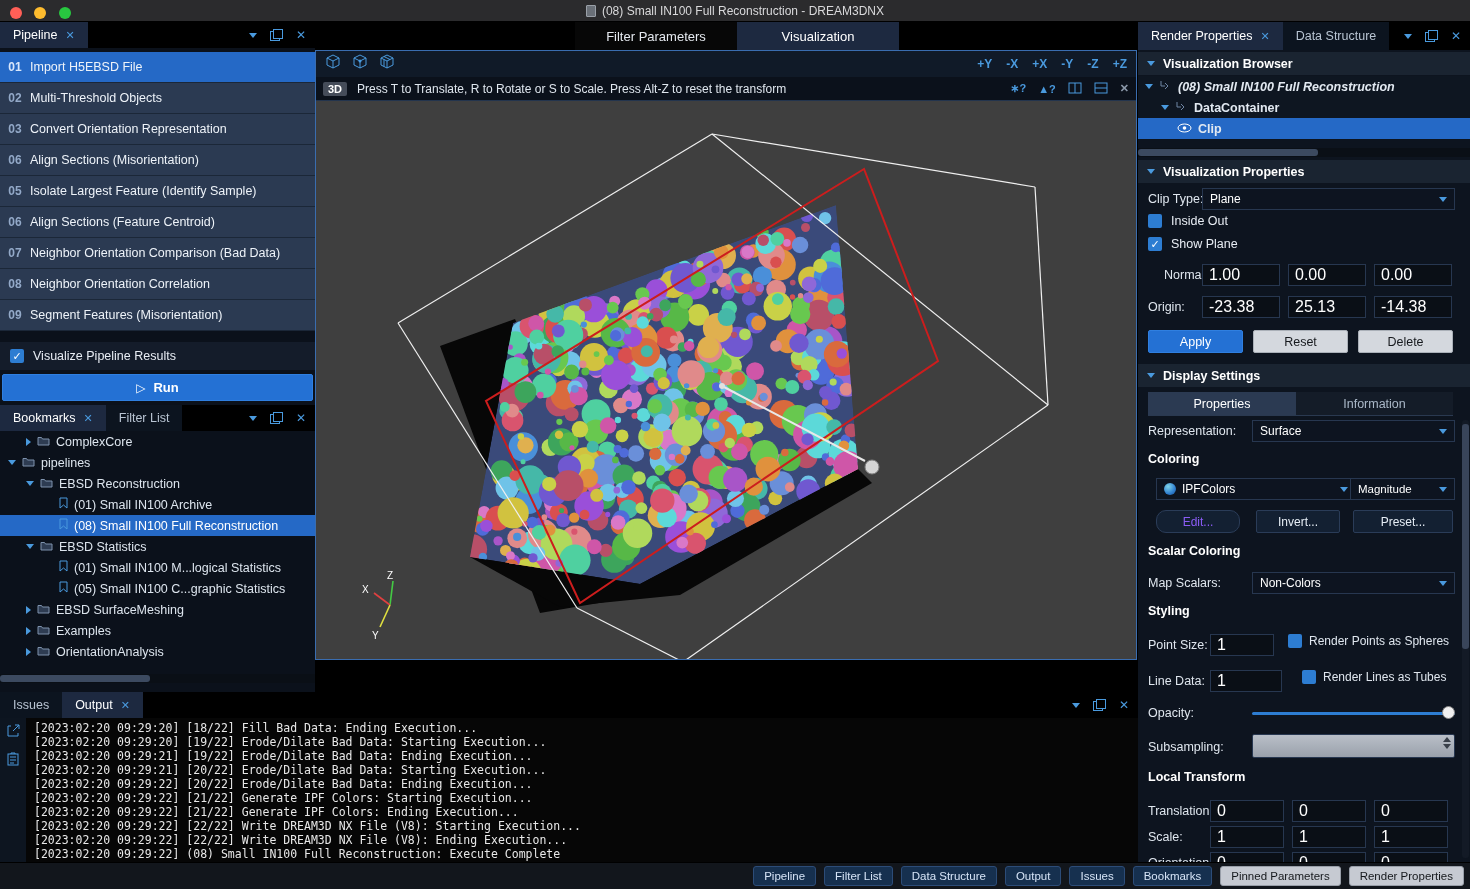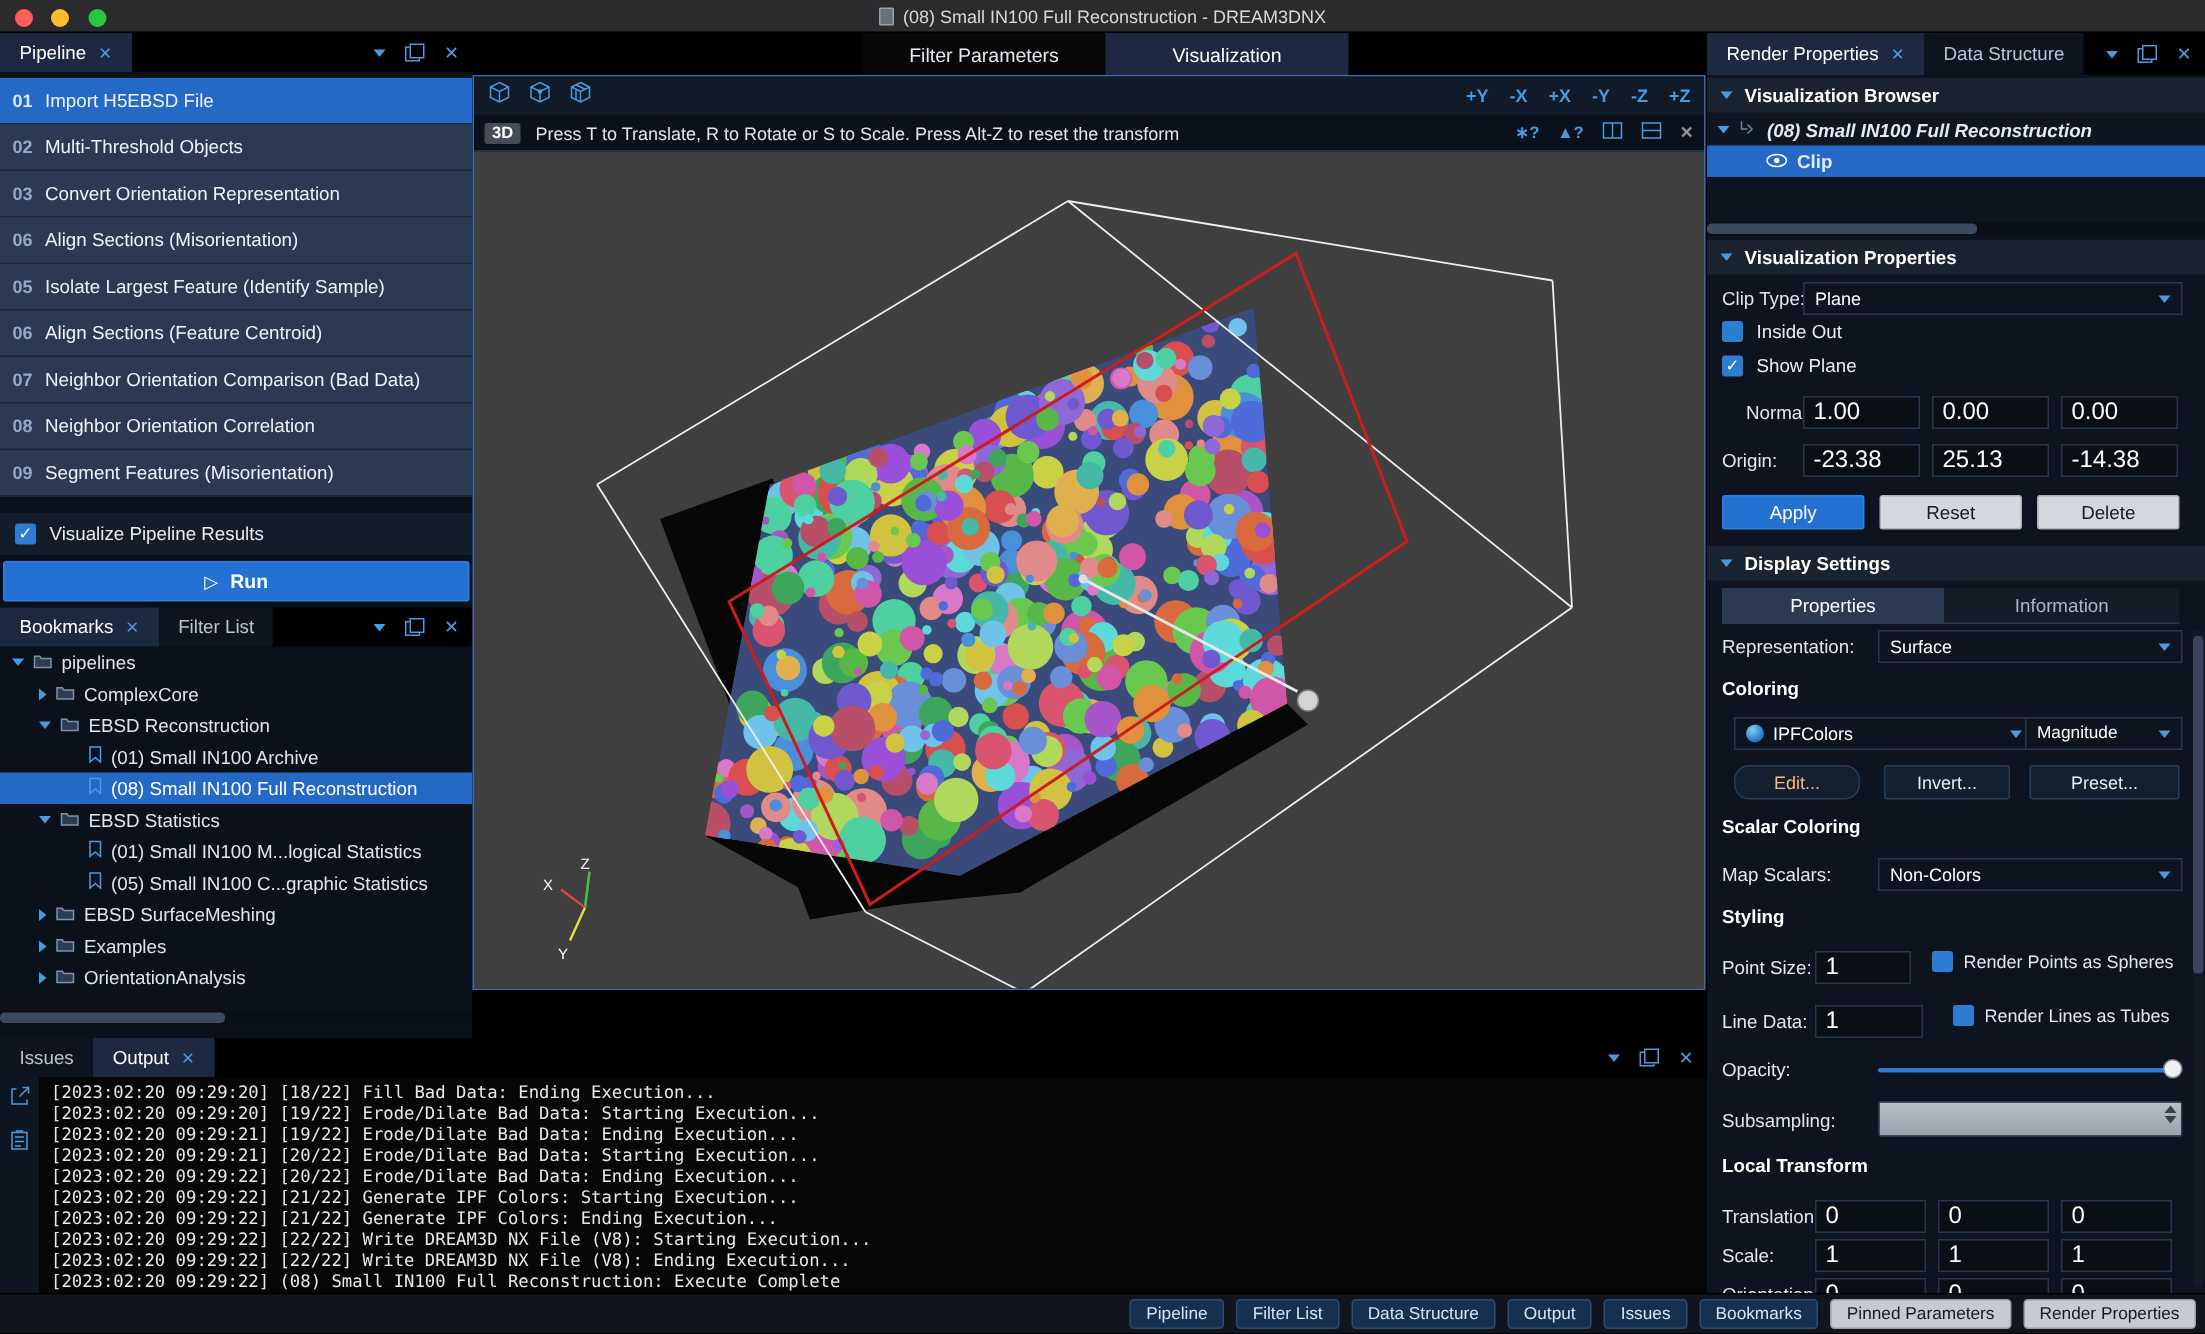--- a/index.html
+++ b/index.html
@@ -75,21 +75,21 @@
   .blabel{font-size:12.5px;color:#fff;font-weight:bold;position:absolute;}
   .input{background:#0a0f16;border:1px solid #273750;color:#fff;font-size:16px;padding:2px 6px;height:22px;display:flex;align-items:center;}
   .dropdown{position:absolute;height:22px;background:#0d1420;border:1px solid #273750;color:#fff;font-size:12px;display:flex;align-items:center;gap:6px;padding:0 7px;}
   .dropdown .caret-down{margin-left:auto;}
   .trip{position:absolute;display:flex;gap:8px;}
   .trip-lg .input{width:78px;} .trip-sm .input{width:74px;}
   .btn{position:absolute;height:23px;display:flex;align-items:center;justify-content:center;font-size:12.5px;border-radius:2px;}
   .btn-blue{background:#2471d4;border:1px solid #2f7fe0;color:#fff;}
   .btn-light{background:#d4d8de;border:1px solid #aab0b8;color:#16191d;}
   .btn-dark{background:#132032;border:1px solid #2a3c58;color:#e6edf5;font-size:12px;}
-  .btn-dark.disabled{color:#fdba74;border-radius:10px;}
+  .btn-dark.disabled{color:#8b5cf6;border-radius:10px;}
   .dtab{position:absolute;height:24px;display:flex;align-items:center;justify-content:center;font-size:12.5px;border-bottom:1px solid #2a3950;}
   .dtab.active{background:#2b3a52;color:#fff;}
   .dtab.idle{background:#141c28;color:#aab8c8;}
   .ipf-ball{width:12px;height:12px;border-radius:50%;background:radial-gradient(circle at 35% 30%,#7fd4e8,#2f7fd0 60%,#1a4f8e);display:inline-block;}
   .slider{position:absolute;height:14px;}
   .slider .track{position:absolute;top:6px;left:0;right:0;height:3px;background:#2d7dd2;border-radius:2px;}
   .slider .thumb{position:absolute;top:0;right:0;width:13px;height:13px;border-radius:50%;background:#f0f0f0;border:1px solid #888;}
   .spin{position:absolute;height:24px;background:linear-gradient(#b9bfc8,#9aa1ab);border:1px solid #273750;border-radius:2px;}
   .spin .arrows{position:absolute;right:3px;top:2px;display:flex;flex-direction:column;gap:2px;}
   .tri-up{width:0;height:0;border-left:4px solid transparent;border-right:4px solid transparent;border-bottom:5px solid #39404a;}
@@ -187,33 +187,33 @@
       <div class="tab">
         <span>Filter List</span>
       </div>
       <div class="bar-icons">
         <span class="caret-down"></span>
         <span class="cascade"></span>
         <span class="closex">✕</span>
       </div>
     </div>
     <div id="bookmarks-tree" class="abs" style="top:409px;left:0;width:315px;">
+        <div class="trow" style="padding-left: 26px;">
+          <span class="caret-right"></span>
+          <span><svg width="13" height="11" viewBox="0 0 13 11">
+              <path d="M1 2.5 h3.5 l1 1.5 H12 v6 H1 Z" fill="#2e3c52" stroke="#7e92ad"></path>
+            </svg></span>
+          <span>ComplexCore</span>
+        </div>
         <div class="trow" style="padding-left: 8px;">
           <span class="caret-down"></span>
           <span><svg width="13" height="11" viewBox="0 0 13 11">
               <path d="M1 2.5 h3.5 l1 1.5 H12 v6 H1 Z" fill="#2e3c52" stroke="#7e92ad"></path>
             </svg></span>
           <span>pipelines</span>
-        </div>
-        <div class="trow" style="padding-left: 26px;">
-          <span class="caret-right"></span>
-          <span><svg width="13" height="11" viewBox="0 0 13 11">
-              <path d="M1 2.5 h3.5 l1 1.5 H12 v6 H1 Z" fill="#2e3c52" stroke="#7e92ad"></path>
-            </svg></span>
-          <span>ComplexCore</span>
         </div>
         <div class="trow" style="padding-left: 26px;">
           <span class="caret-down"></span>
           <span><svg width="13" height="11" viewBox="0 0 13 11">
               <path d="M1 2.5 h3.5 l1 1.5 H12 v6 H1 Z" fill="#2e3c52" stroke="#7e92ad"></path>
             </svg></span>
           <span>EBSD Reconstruction</span>
         </div>
         <div class="trow" style="padding-left: 44px;">
           <span class="tree-spacer"></span>
@@ -927,20 +927,28 @@
     </div>
     <div id="vizbrowser-tree" class="abs" style="top:54px;left:0;width:332px;background:#0e1621;">
         <div class="vrow" style="padding-left: 7px;">
           <span class="caret-down"></span>
           <span><svg width="13" height="11" viewBox="0 0 13 11" fill="none" stroke="#6f86a5">
               <path d="M2 1 v5 h4"></path>
               <path d="M6 3 l3 3 -3 3"></path>
             </svg></span>
           <span style="font-weight: bold; font-style: italic;">(08) Small IN100 Full Reconstruction</span>
         </div>
+        <div class="vrow" style="padding-left: 23px;">
+          <span class="caret-down"></span>
+          <span><svg width="13" height="11" viewBox="0 0 13 11" fill="none" stroke="#6f86a5">
+              <path d="M2 1 v5 h4"></path>
+              <path d="M6 3 l3 3 -3 3"></path>
+            </svg></span>
+          <span style="font-weight: bold;">DataContainer</span>
+        </div>
         <div class="vrow selected" style="padding-left: 39px;">
           <span><svg width="15" height="10" viewBox="0 0 15 10">
               <ellipse cx="7.5" cy="5" rx="6.5" ry="4" fill="none" stroke="#fff"></ellipse>
               <circle cx="7.5" cy="5" r="1.8" fill="#fff"></circle>
             </svg></span>
           <span style="font-weight: bold;">Clip</span>
         </div>
       </div>
     <div class="hscroll abs" style="top:126px;left:0;width:332px;">
       <div class="thumb" style="width:180px;"></div>

